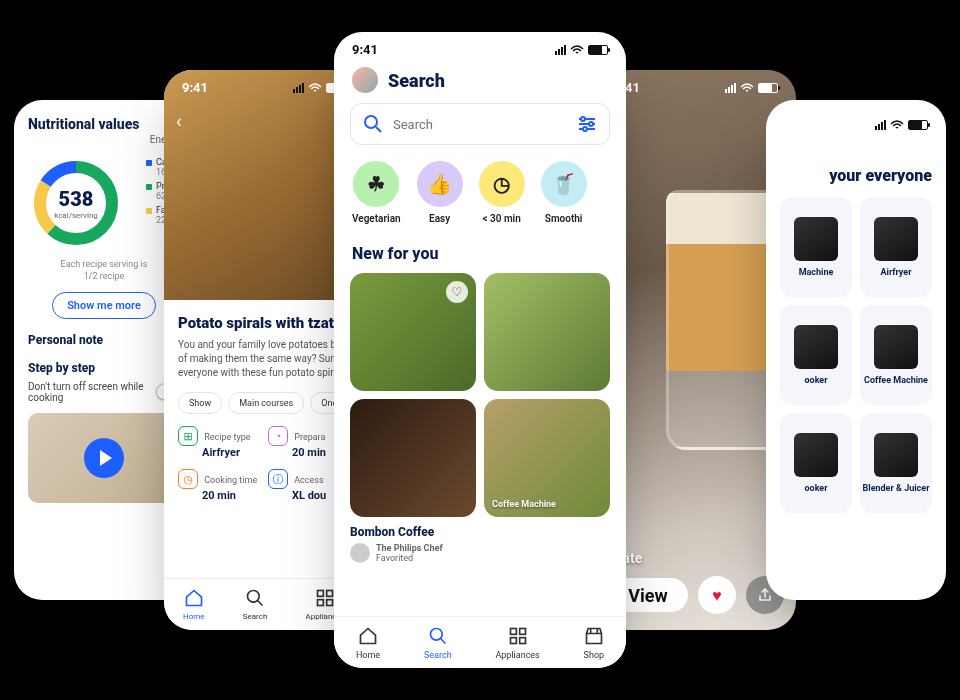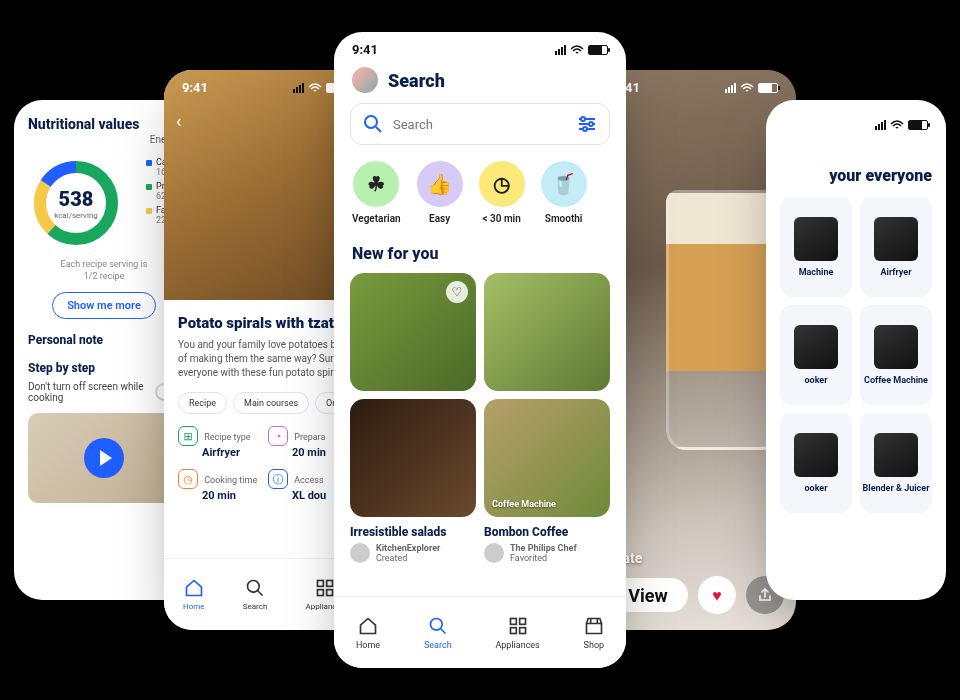--- a/index.html
+++ b/index.html
@@ -45,21 +45,21 @@
 .s2 .hero .back { position:absolute; left:12px; top:40px; color:#fff; font-size:18px; }
 .s2 .hero .heart { position:absolute; right:12px; top:40px; color:#fff; font-size:18px; }
 .s2 .body { padding:14px 14px 0; }
 .s2 h2 { font-size:15px; font-weight:900; color:#0b1f4d; margin-bottom:6px; }
 .s2 .desc { font-size:10px; color:#555; line-height:1.4; margin-bottom:12px; }
 .chips { display:flex; gap:6px; margin-bottom:12px; }
 .chip { font-size:9px; padding:5px 10px; border:1px solid #dfe4ee; border-radius:14px; color:#333; white-space:nowrap; }
 .meta-grid { display:grid; grid-template-columns:1fr 1fr; gap:10px 8px; font-size:9px; color:#666; }
 .meta-grid .val { font-size:11px; color:#0b1f4d; font-weight:700; }
 .meta-grid .ico { display:inline-flex; width:20px; height:20px; border:1.5px solid; border-radius:6px; align-items:center; justify-content:center; margin-right:4px; font-size:11px; }
-.tabbar { position:absolute; bottom:0; left:0; right:0; height:72px; border-top:1px solid #eee; display:flex; justify-content:space-around; align-items:center; background:#fff; }
+.tabbar { position:absolute; bottom:0; left:0; right:0; height:52px; border-top:1px solid #eee; display:flex; justify-content:space-around; align-items:center; background:#fff; }
 .tabbar .tab { display:flex; flex-direction:column; align-items:center; gap:2px; font-size:8px; color:#333; }
 .tabbar .tab.active { color:#1f5fff; }
 .tabbar svg { width:20px; height:20px; }
 
 
 .s3 { width:292px; height:636px; top:32px; left:334px; z-index:5; }
 .s3 .head { display:flex; align-items:center; gap:10px; padding:6px 18px 10px; }
 .avatar { width:26px; height:26px; border-radius:50%; background:linear-gradient(135deg,#ffb3a7,#8aa); }
 .s3 .head h1 { font-size:18px; font-weight:900; color:#0b1f4d; }
 .searchbar { margin:0 16px; height:42px; border:1.5px solid #dbe4f2; border-radius:12px; display:flex; align-items:center; padding:0 12px; gap:10px; }
@@ -159,21 +159,21 @@
     </span>
   </div>
   <div class="hero">
     <span class="back">‹</span>
     <span class="heart">♡</span>
   </div>
   <div class="body">
     <h2>Potato spirals with tzatz</h2>
     <p class="desc">You and your family love potatoes bu of making them the same way? Surp everyone with these fun potato spiral</p>
     <div class="chips" id="chips2">
-          <span class="chip">Recipe</span>
+          <span class="chip">Show</span>
           <span class="chip">Main courses</span>
           <span class="chip">One p</span>
         </div>
     <div class="meta-grid" id="meta2">
           <div>
      <span class="ico" style="color:#18a85d;border-color:#18a85d">⊞</span>
      <span>Recipe type</span><br>
      <span class="val" style="margin-left:24px">Airfryer</span>
    </div>
           <div>
@@ -288,27 +288,20 @@
    <div class="card">
           <div class="img" style="background:linear-gradient(135deg,#2d1b10,#6a4a2e)"></div>
         </div>
    <div class="card">
           <div class="img" style="background:linear-gradient(135deg,#b7a06a,#6e8a3a)"></div>
           <span class="tag">Coffee Machine</span>
         </div>
       </div>
   <div class="card-meta" id="cardmeta3">
         <div>
-     <h4>Irresistible salads</h4>
-     <div class="author">
-       <div class="av"></div>
-       <div><b>KitchenExplorer</b><br><span>Created</span></div>
-     </div>
-   </div>
-        <div>
      <h4>Bombon Coffee</h4>
      <div class="author">
        <div class="av"></div>
        <div><b>The Philips Chef</b><br><span>Favorited</span></div>
      </div>
    </div>
       </div>
   <div class="tabbar" id="tabs3">
         <div class="tab ">
        <span><svg viewBox="0 0 24 24" fill="none" stroke="#333" stroke-width="2">

